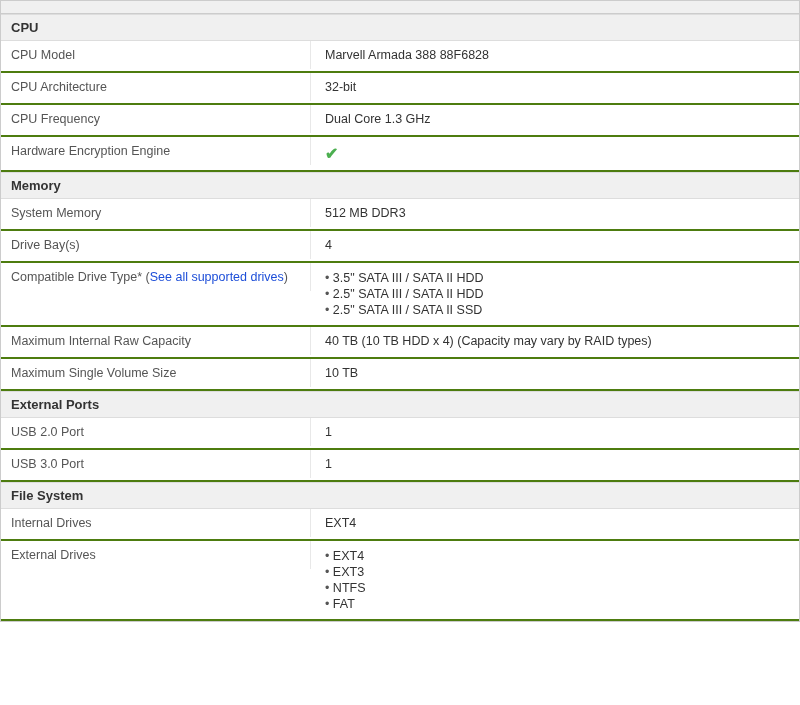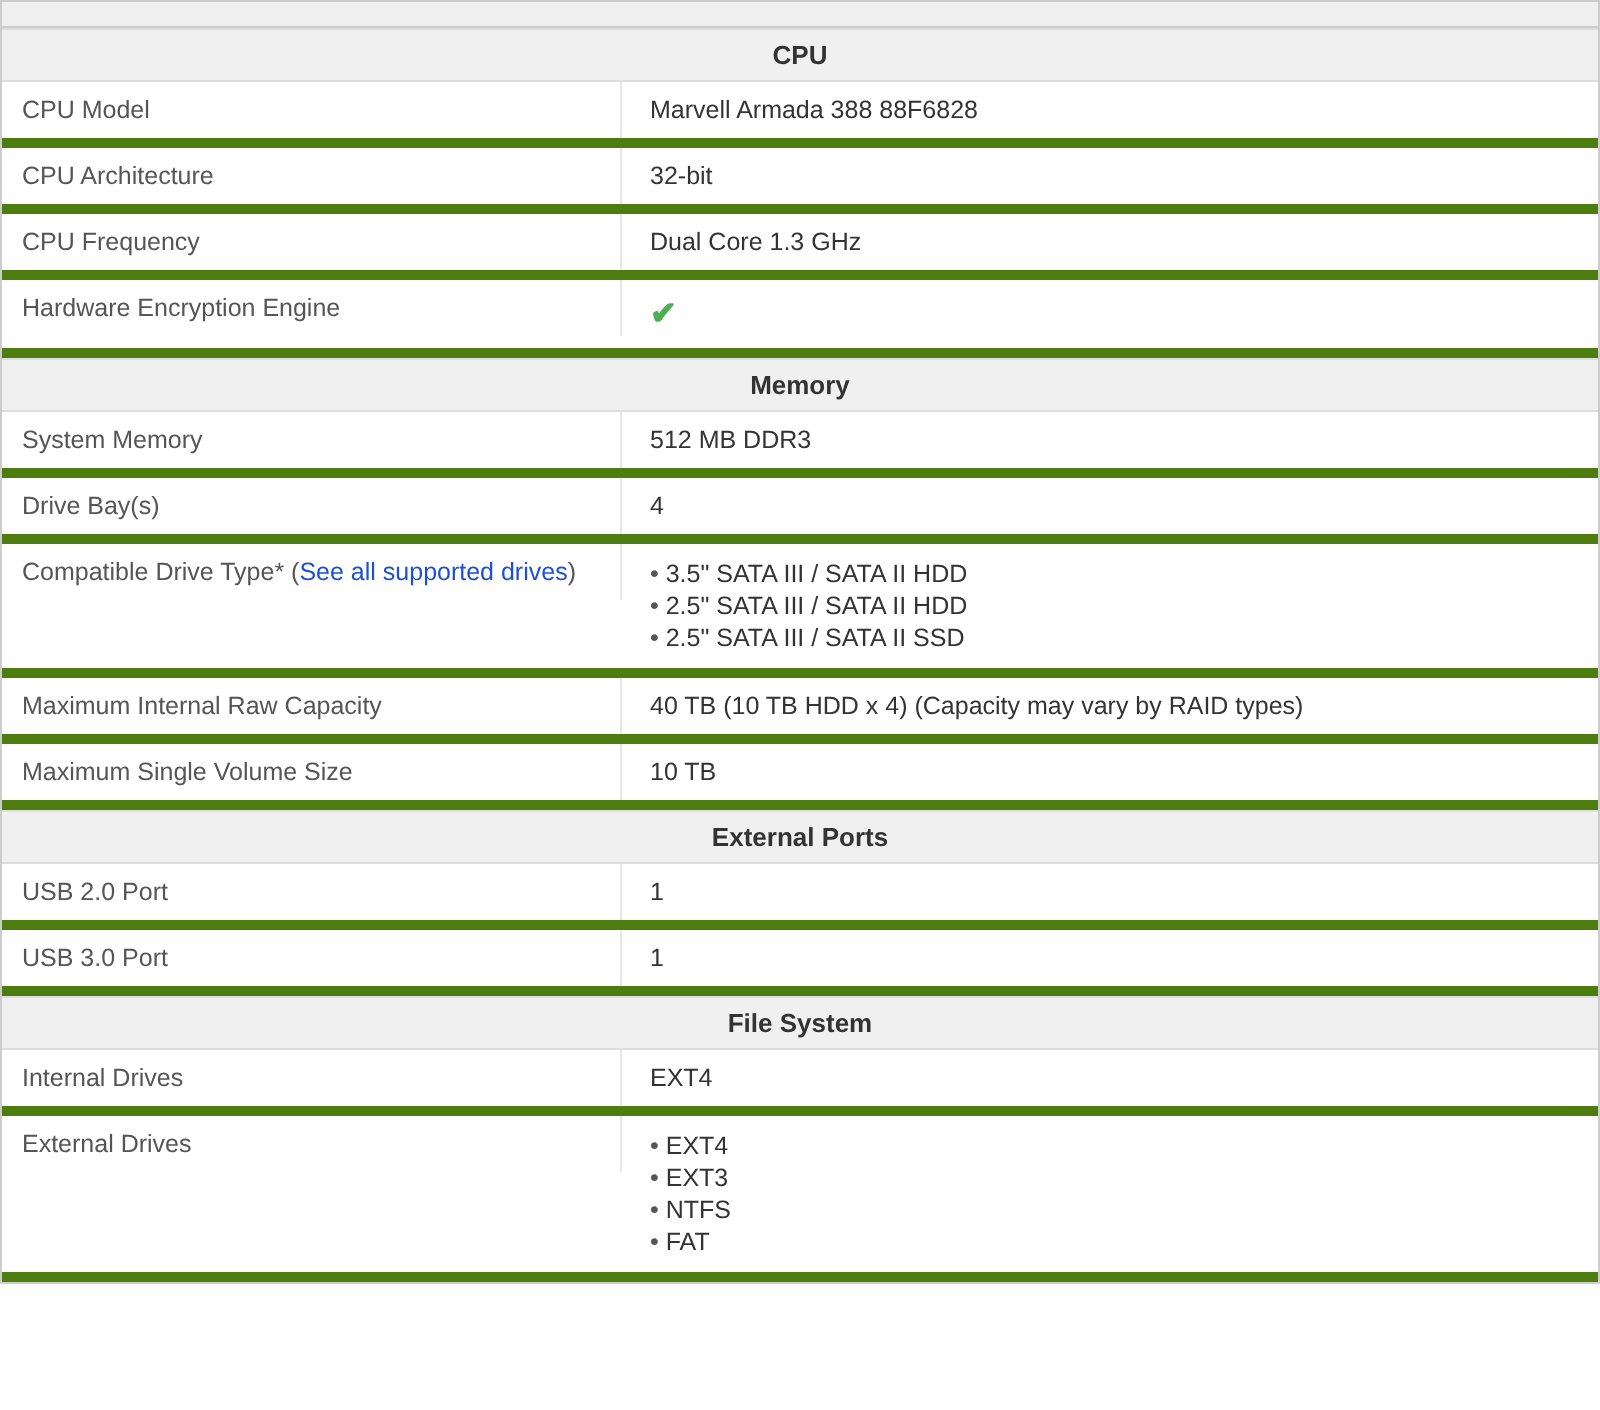--- a/index.html
+++ b/index.html
@@ -21,25 +21,24 @@
       font-size: 13px;
       border-bottom: 1px solid #ccc;
     }
     .section-header {
       background: #f0f0f0;
       padding: 5px 10px;
       font-weight: bold;
       font-size: 13px;
       border-bottom: 1px solid #ddd;
       border-top: 1px solid #ddd;
-      text-align: center;
     }
     .spec-row {
       display: flex;
-      border-bottom: 5px solid #4d7c0f;
+      border-bottom: 2px solid #4d7c0f;
       min-height: 32px;
       align-items: flex-start;
       justify-content: center;
     }
     .spec-label {
       width: 310px;
       min-width: 310px;
       padding: 7px 10px;
       color: #555;
       font-size: 12.5px;

